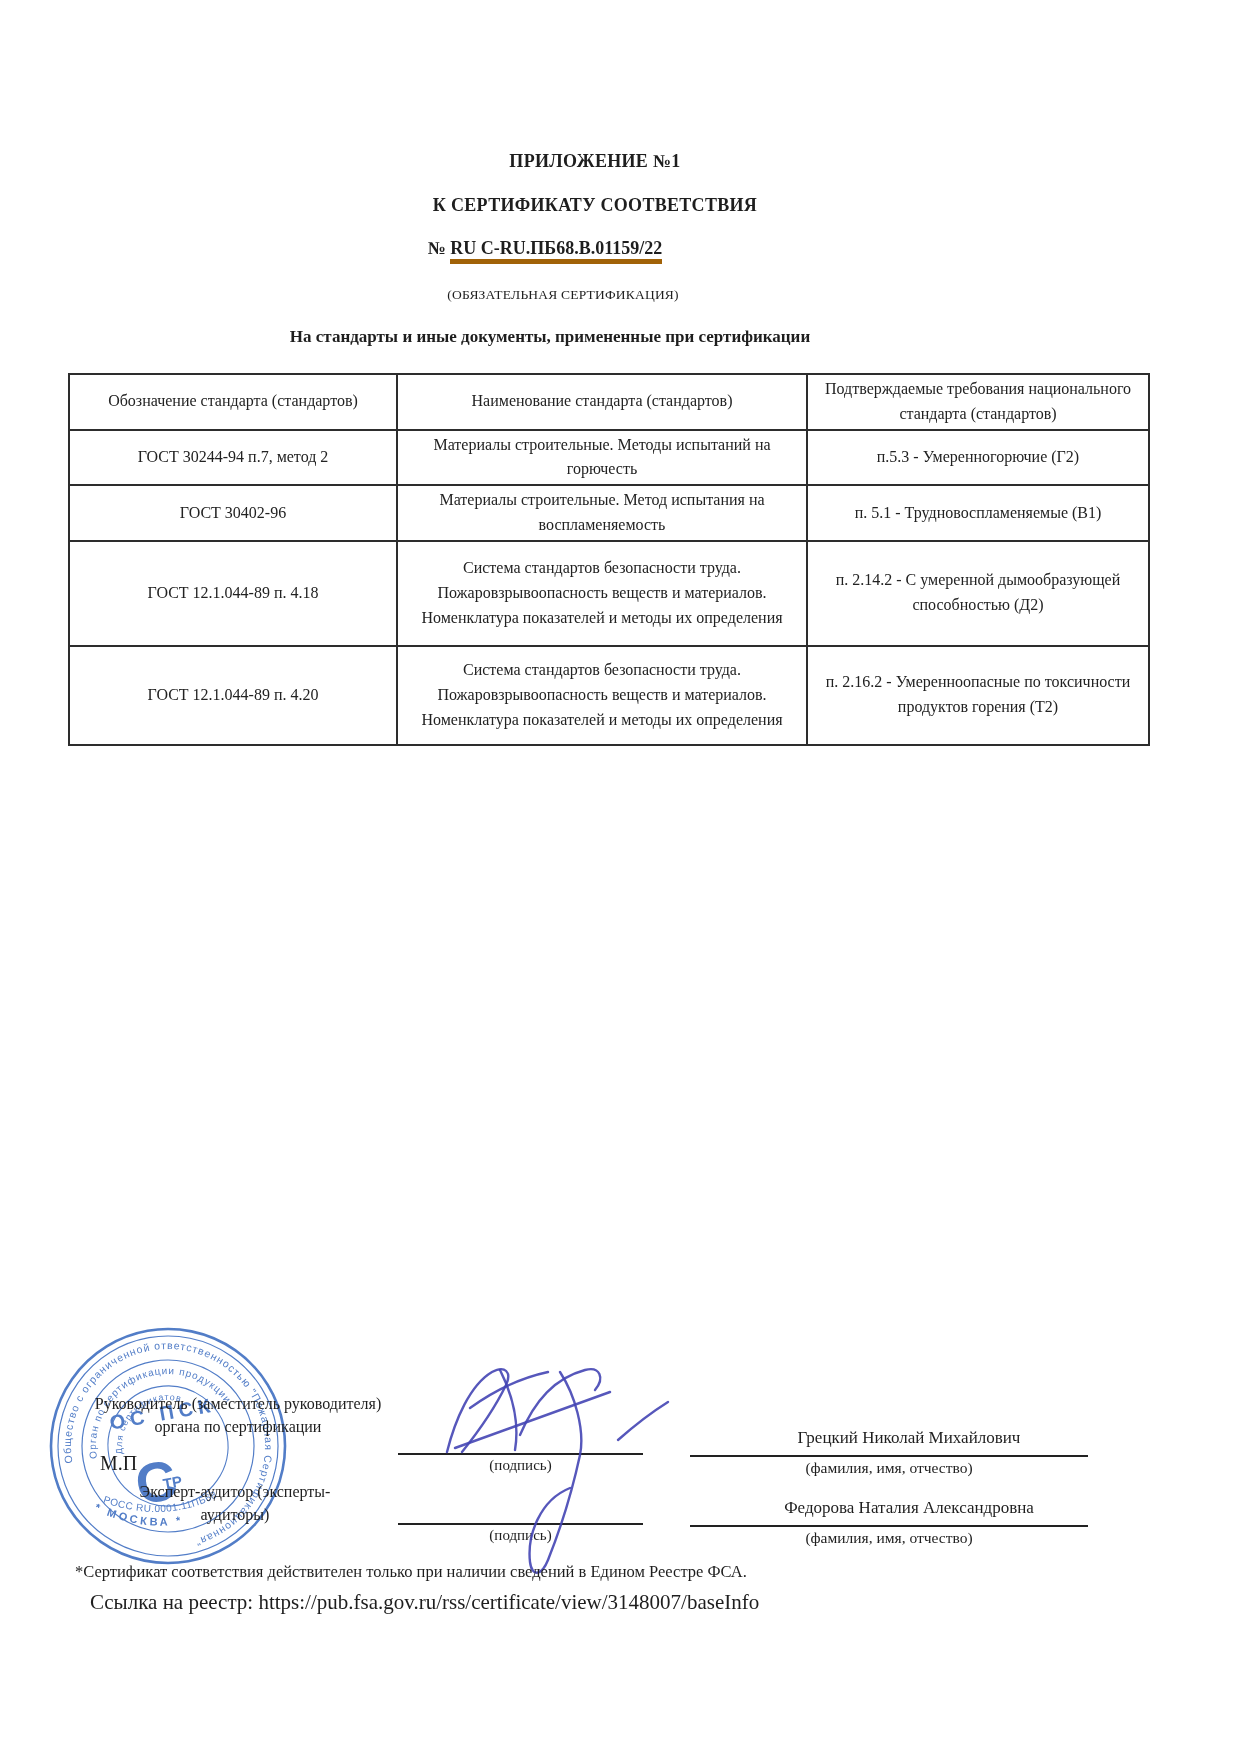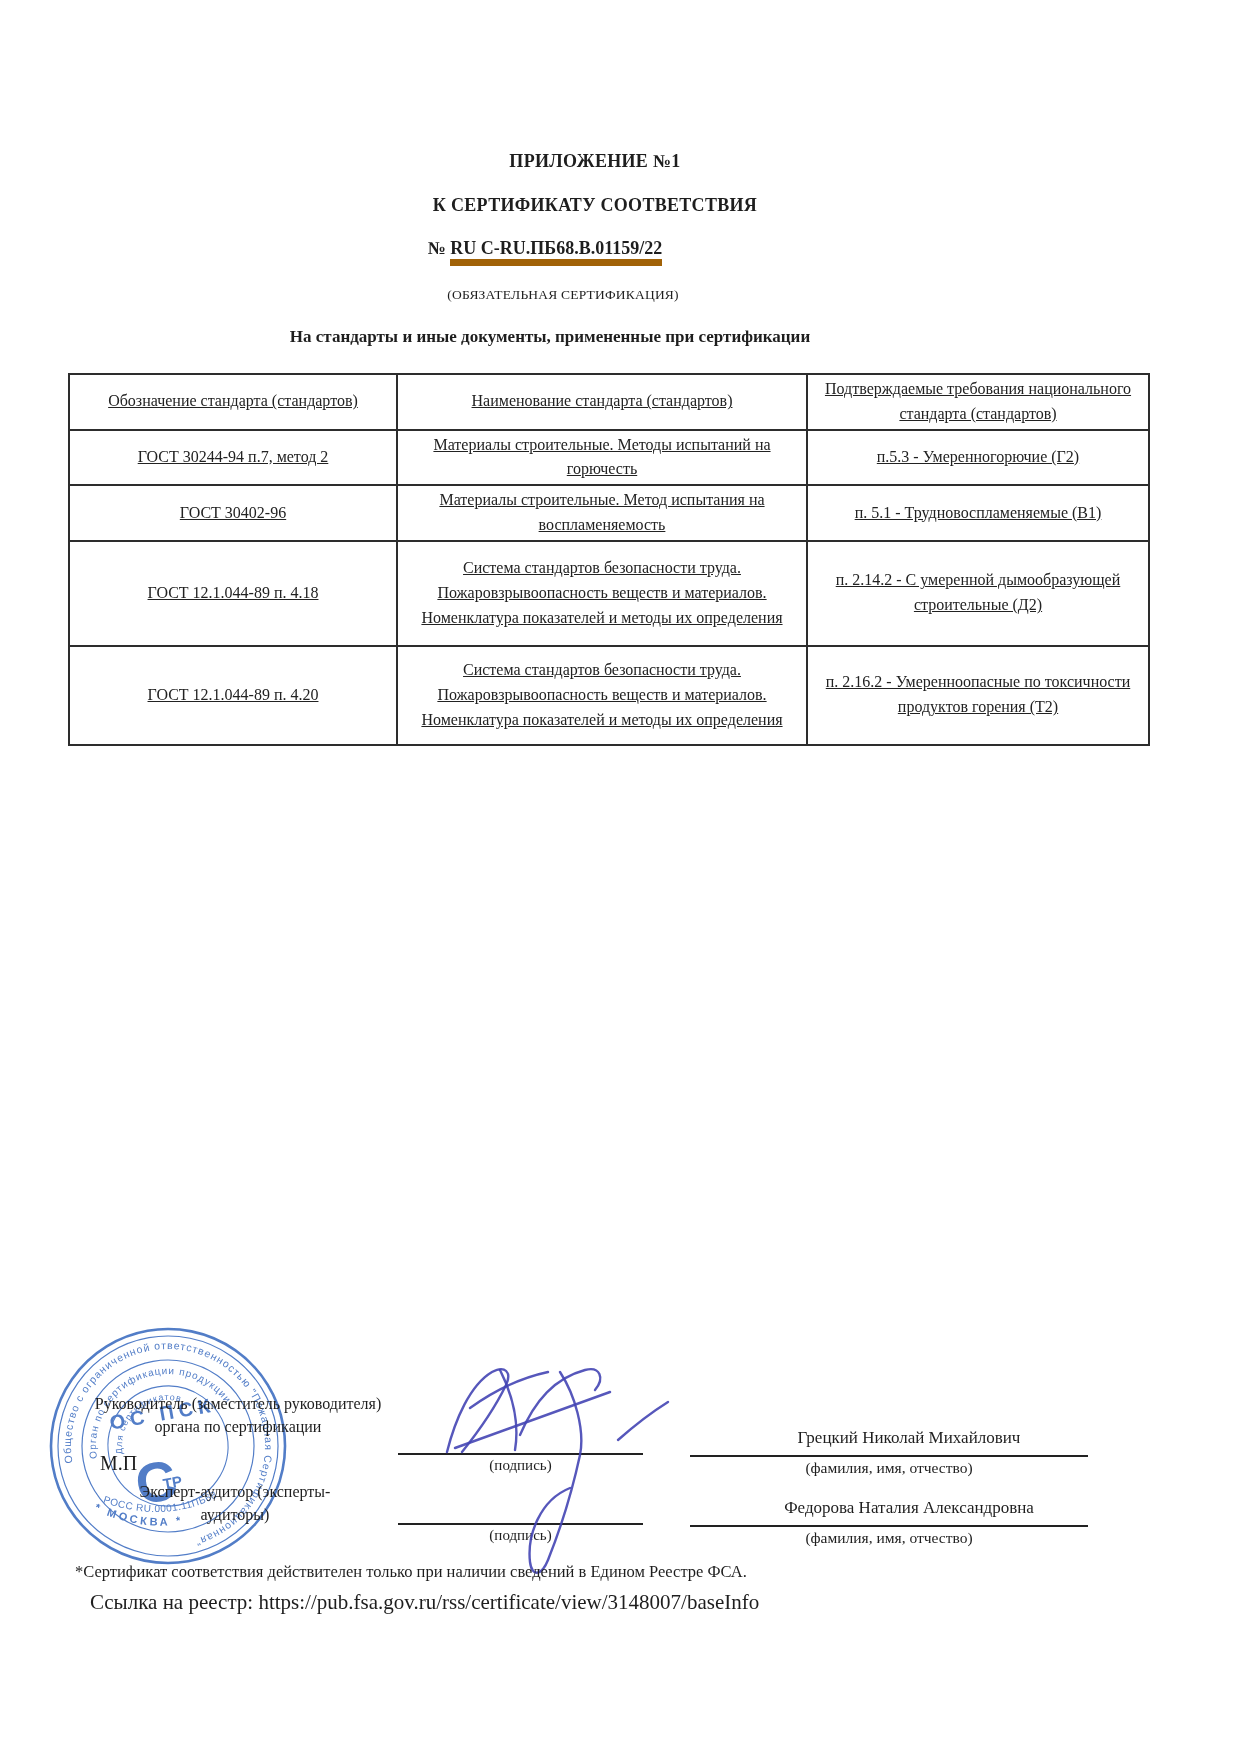--- a/index.html
+++ b/index.html
@@ -11,28 +11,28 @@
     font-family:"Liberation Serif","DejaVu Serif",serif;
     color:#1e1e1e;
     overflow:hidden;
   }
   .abs{position:absolute;}
   .center{text-align:center;}
   
   .t1{top:151px;left:0;width:1190px;font-size:18px;font-weight:bold;letter-spacing:.3px;}
   .t2{top:195px;left:0;width:1190px;font-size:18px;font-weight:bold;letter-spacing:.3px;}
   .t3{top:238px;left:0;width:1090px;font-size:18px;font-weight:bold;}
-  .t3 .num{border-bottom:7px solid #a16207;padding-bottom:1px;}
+  .t3 .num{border-bottom:5px solid #a16207;padding-bottom:1px;}
   .t4{top:287px;left:0;width:1126px;font-size:13.5px;letter-spacing:.2px;}
   .t5{top:327px;left:0;width:1100px;font-size:17px;font-weight:bold;}
   
   table.std{
     position:absolute;left:68px;top:373px;width:1080px;
     border-collapse:collapse;table-layout:fixed;
-    font-size:16px;color:#222;text-decoration:underline;
+    font-size:16px;color:#222;
   }
   table.std td,table.std th{
     border:2px solid #2d2d2d;
     text-align:center;vertical-align:middle;
     padding:2px 14px;line-height:1.55;
     font-weight:normal;box-sizing:border-box;
     overflow:hidden;
   }
   .c1{width:328px;} .c2{width:410px;} .c3{width:342px;}
   .rh{height:50px;} .r1{height:55px;} .r2{height:55px;} .r3{height:105px;} .r4{height:99px;}
@@ -87,21 +87,21 @@
       <td>п.5.3 - Умеренногорючие (Г2)</td>
     </tr>
     <tr class="r2">
       <td>ГОСТ 30402-96</td>
       <td>Материалы строительные. Метод испытания на воспламеняемость</td>
       <td>п. 5.1 - Трудновоспламеняемые (В1)</td>
     </tr>
     <tr class="r3">
       <td>ГОСТ 12.1.044-89 п. 4.18</td>
       <td>Система стандартов безопасности труда. Пожаровзрывоопасность веществ и материалов. Номенклатура показателей и методы их определения</td>
-      <td>п. 2.14.2 - С умеренной дымообразующей строительные (Д2)</td>
+      <td>п. 2.14.2 - С умеренной дымообразующей способностью (Д2)</td>
     </tr>
     <tr class="r4">
       <td>ГОСТ 12.1.044-89 п. 4.20</td>
       <td>Система стандартов безопасности труда. Пожаровзрывоопасность веществ и материалов. Номенклатура показателей и методы их определения</td>
       <td>п. 2.16.2 -  Умеренноопасные по токсичности продуктов горения (Т2)</td>
     </tr>
   </tbody>
     </table>
 
   <svg class="abs stamp-svg" width="260" height="260" viewBox="0 0 260 260">

